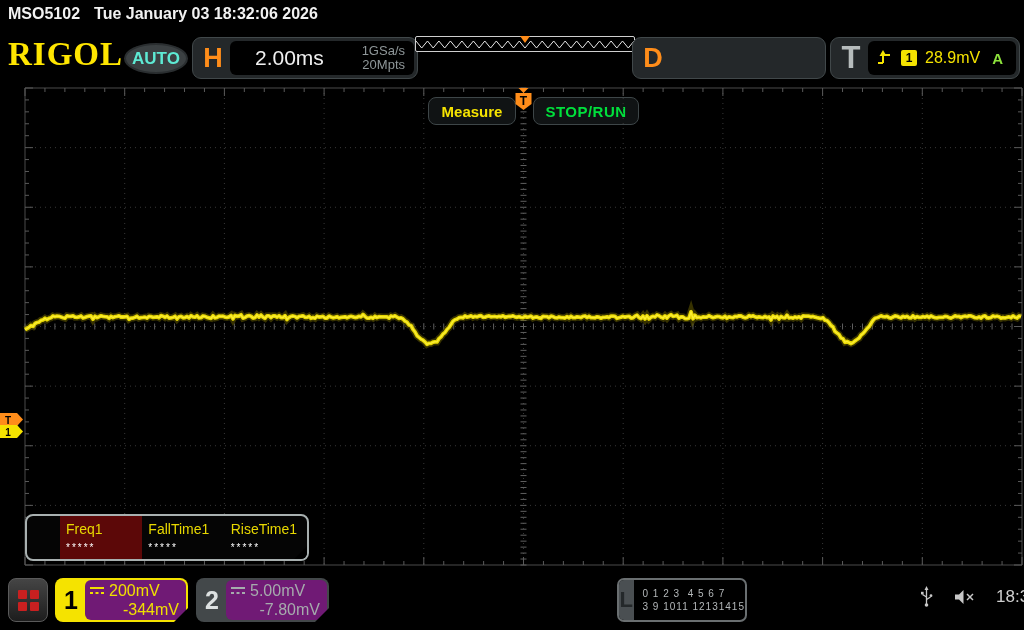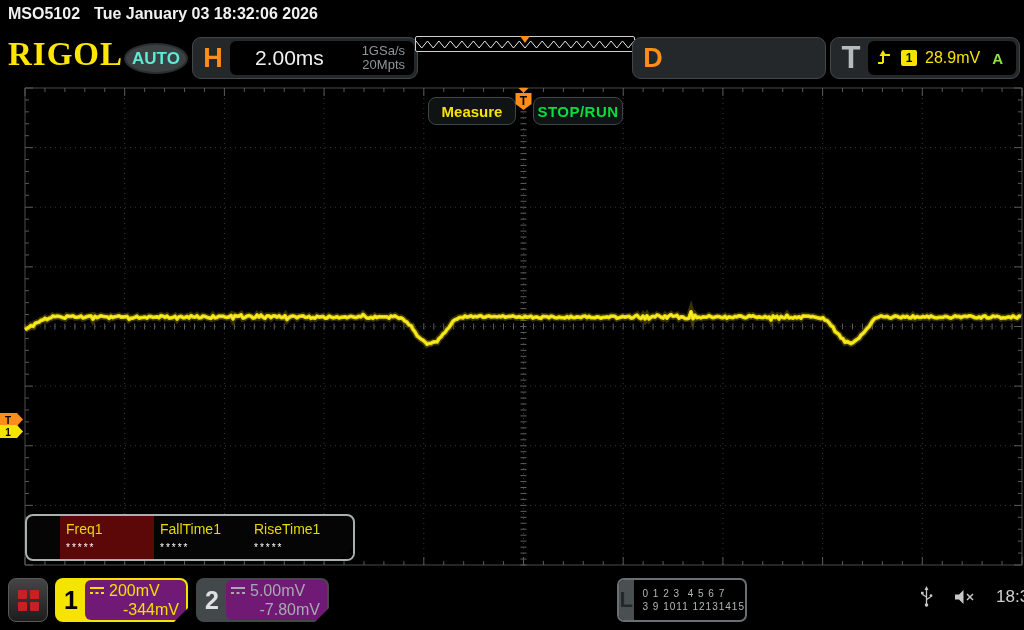--- a/index.html
+++ b/index.html
@@ -43,25 +43,25 @@
   .preview { position:absolute; left:415px; top:6px; width:220px; height:16px;
              background:#000; border:1px solid #cfcfcf; border-radius:2px; }
   .preview svg { display:block; }
   .preview-marker { position:absolute; left:50%; top:-1px; margin-left:-5px; width:0; height:0;
              border-left:5px solid transparent; border-right:5px solid transparent;
              border-top:7px solid #ff8d1a; }
   .hbtn { position:absolute; top:23px; height:28px; background:#101314; border:1px solid #3e4648;
           border-radius:8px; font-weight:bold; font-size:15px; font-family:"Liberation Sans",sans-serif;
           cursor:pointer;margin-top:44px; }
   .measure { left:428px; width:88px; color:#f5e300; }
-  .run { left:533px; width:90px; color:#00e03c; letter-spacing:0.5px; }
+  .run { left:533px; width:106px; color:#00e03c; letter-spacing:0.5px; }
 
   
   .scope { position:absolute; left:0; top:86px; width:1024px; height:486px; }
-  .measure-panel { position:absolute; left:25px; top:428px; width:330px; height:47px;
+  .measure-panel { position:absolute; left:25px; top:428px; width:284px; height:47px;
           border:2px solid #a8b0b0; border-radius:8px; background:#050505;
           display:flex; padding-left:33px; overflow:hidden; }
   .mp-cut { position:absolute; right:-1px; bottom:-1px; width:15px; height:15px;
           background:linear-gradient(to bottom right, transparent 49%, #000 51%); }
   .m-item { width:94px; padding-top:5px; padding-left:6px; }
   .m-item.selected { background:#5c0808; }
   .m-label { color:#e8d800; font-size:14px; }
   .m-value { color:#ffffff; font-size:10px; letter-spacing:2px; margin-top:5px; }
 
   

